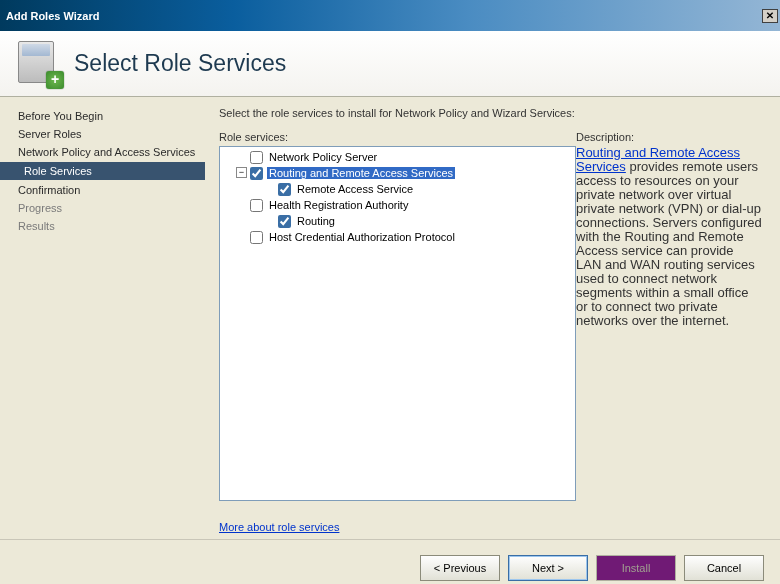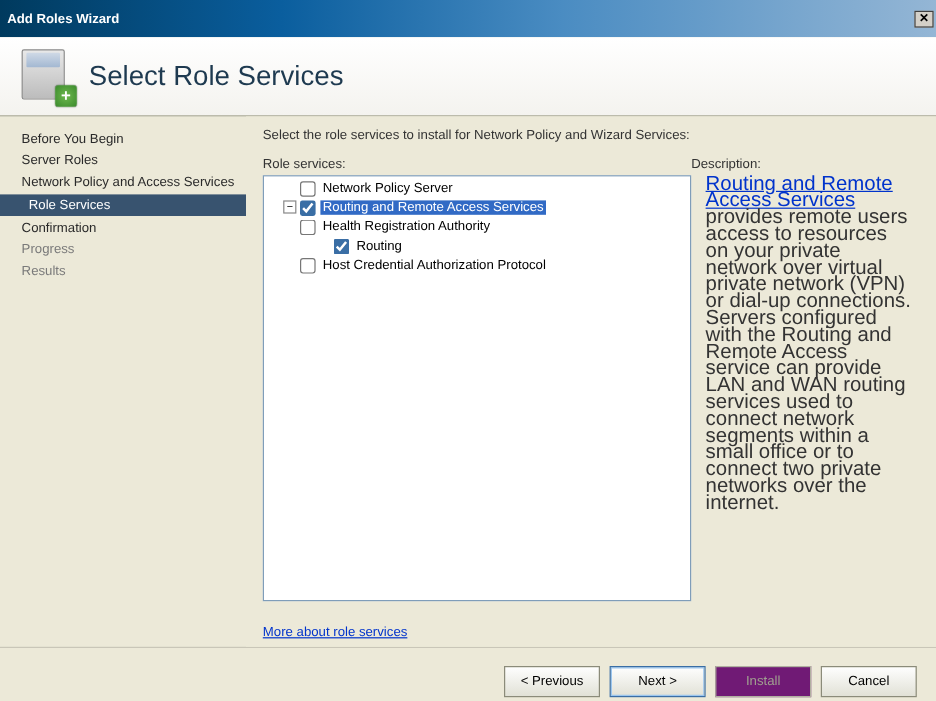--- a/index.html
+++ b/index.html
@@ -159,22 +159,21 @@
     flex-direction:column;
   }
   .desc-link {
     color: #0033cc;
     text-decoration: underline;
     cursor: pointer;
   }
   .desc-text {
     color: #333;
     line-height: 14px;
-    font-size:17px;
-    margin-left:12px;
+    font-size:13px;
   }
   .more-link {
     margin-top: 20px;
     color: #0033cc;
     text-decoration: underline;
     cursor: pointer;
     display:inline-block;
   }
   .footer {
     height: 56px;
@@ -246,20 +245,28 @@
               <span class="tree-label">Network Policy Server</span>
             </div>
             <div class="tree-row selected">
               <span class="indent0"></span>
               <span class="expander">−</span>
               <input type="checkbox" class="cb" checked="" style="">
               <span class="tree-label">Routing and Remote Access Services</span>
             </div>
             <div class="tree-row">
               <span class="indent0"></span>
+              <span class="indent1"></span>
+              <span class="indent2"></span>
+              <span class="expander-space"></span>
+              <input type="checkbox" class="cb" checked="" style="">
+              <span class="tree-label">Remote Access Service</span>
+            </div>
+            <div class="tree-row">
+              <span class="indent0"></span>
               <span class="expander-space"></span>
               <input type="checkbox" class="cb" style="">
               <span class="tree-label">Health Registration Authority</span>
             </div>
             <div class="tree-row">
               <span class="indent0"></span>
               <span class="indent1"></span>
               <span class="indent2"></span>
               <span class="expander-space"></span>
               <input type="checkbox" class="cb" checked="" style="">

